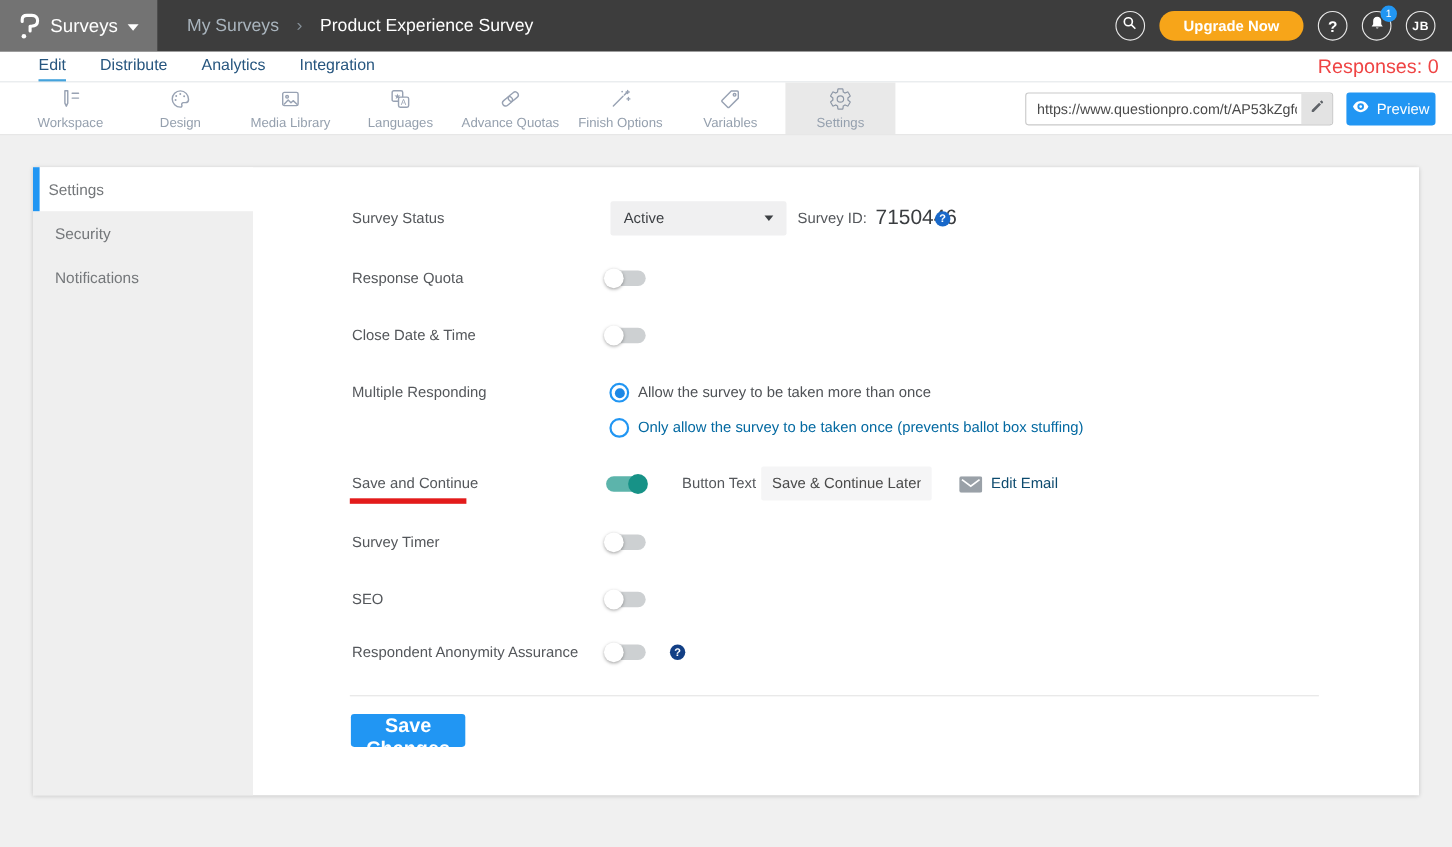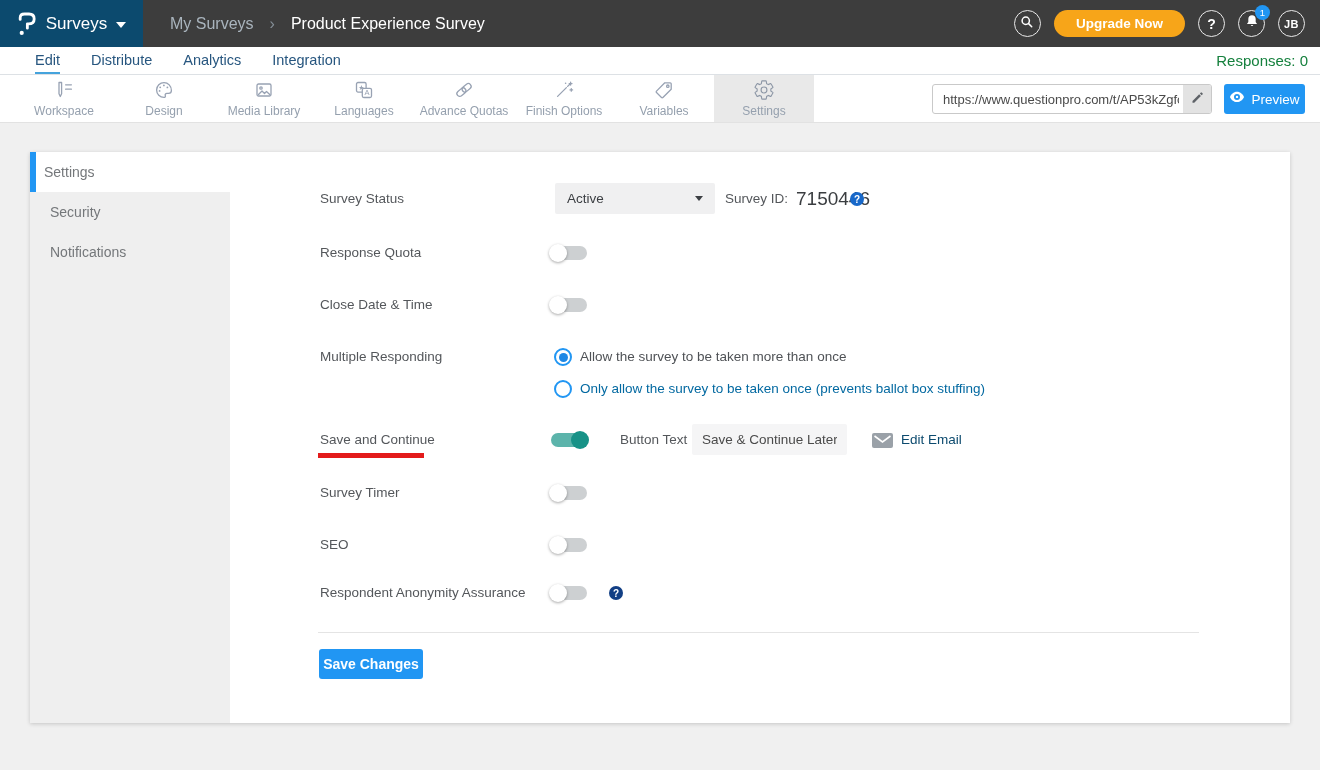--- a/index.html
+++ b/index.html
@@ -2,40 +2,40 @@
 <html><head>
 <meta charset="utf-8">
 <style>
   * { margin:0; padding:0; box-sizing:border-box; }
   html,body { width:1320px; height:770px; }
   body { font-family:"Liberation Sans", sans-serif; background:#f0f0f0; }
   .app { position:relative; width:1320px; height:770px; background:#f0f0f0; overflow:hidden; }
 
   
   .topbar { position:absolute; left:0; top:0; width:1320px; height:47px; background:#3d3d3d; display:flex; align-items:center; }
-  .logo-box { width:143px; height:47px; background:#0c4a6e; display:flex; align-items:center; justify-content:center; gap:9px; cursor:pointer; }
+  .logo-box { width:143px; height:47px; background:#737373; display:flex; align-items:center; justify-content:center; gap:9px; cursor:pointer; }
   .logo-box svg { display:block; }
   .product-name { color:#fff; font-size:17px; }
   .caret-down-w { width:0; height:0; border-left:5px solid transparent; border-right:5px solid transparent; border-top:6px solid #fff; margin-top:2px; }
   .breadcrumb { display:flex; align-items:center; gap:16px; margin-left:27px; }
   .crumb-parent { color:#a9b4bd; font-size:16px; cursor:pointer; }
   .crumb-sep { color:#848e96; font-size:16px; }
   .crumb-current { color:#fff; font-size:16px; }
   .topbar-right { margin-left:auto; display:flex; align-items:center; gap:13px; padding-right:15px; }
   .circle-btn { width:27px; height:27px; border-radius:50%; border:1.5px solid #e9e9e9; display:flex; align-items:center; justify-content:center; color:#fff; cursor:pointer; position:relative; flex:none; }
   .circle-btn .qmark { font-size:14px; font-weight:bold; color:#fff; }
   .upgrade-btn { height:27px; padding:0 22px; background:#f7a519; border:none; border-radius:14px; color:#fff; font-size:13.5px; font-weight:bold; font-family:inherit; cursor:pointer; }
   .notif-badge { position:absolute; top:-6px; right:-6px; min-width:15px; height:15px; border-radius:50%; background:#2196f3; color:#fff; font-size:9.5px; display:flex; align-items:center; justify-content:center; }
   .avatar-txt { font-size:11px; font-weight:bold; letter-spacing:.5px; }
 
   
   .tabbar { position:absolute; left:0; top:47px; width:1320px; height:28px; background:#fff; border-bottom:1px solid #dde1e5; display:flex; align-items:stretch; padding:0 12px 0 35px; }
   .tab { color:#27567f; font-size:14.5px; margin-right:31px; display:flex; align-items:center; border-bottom:2px solid transparent; cursor:pointer; }
   .tab.active { border-bottom-color:#45a3dc; }
-  .responses { margin-left:auto; color:#15803d; font-size:15px; display:flex; align-items:center; }
+  .responses { margin-left:auto; color:#ef4444; font-size:18px; display:flex; align-items:center; }
 
   
   .toolbar { position:absolute; left:0; top:75px; width:1320px; height:48px; background:#fff; border-bottom:1px solid #e2e2e2; display:flex; padding-left:14px; }
   .tool-item { width:100px; display:flex; flex-direction:column; align-items:center; justify-content:center; gap:3px; cursor:pointer; }
   .tool-item.active { background:#e9e9e9; }
   .tool-item svg { display:block; }
   .tool-label { font-size:12px; color:#95a0ae; }
   .url-box { position:absolute; top:9px; right:108px; width:280px; height:30px; background:#fff; border:1px solid #c9c9c9; border-radius:3px; }
   .url-box input { position:absolute; left:0; top:0; width:100%; height:100%; border:none; outline:none; background:transparent; padding:0 32px 0 10px; font-family:inherit; font-size:13px; color:#4a4a4a; }
   .url-edit { position:absolute; right:0; top:0; bottom:0; width:28px; background:#e3e3e3; border-radius:0 2px 2px 0; display:flex; align-items:center; justify-content:center; cursor:pointer; }
@@ -60,21 +60,21 @@
   .toggle .knob { position:absolute; left:-2px; top:-2px; width:18px; height:18px; border-radius:50%; background:#fff; box-shadow:0 1px 3px rgba(0,0,0,.35); }
   .toggle.on { background:#5cb4ab; }
   .toggle.on .knob { left:auto; right:-2px; background:#179287; box-shadow:none; }
   .radio { position:absolute; width:18px; height:18px; border:2px solid #2196f3; border-radius:50%; background:#fff; cursor:pointer; }
   .radio.selected::after { content:""; position:absolute; inset:2.5px; background:#1e88e5; border-radius:50%; }
   .red-bar { position:absolute; width:106px; height:5px; background:#e31b1b; }
   .text-field { position:absolute; height:31px; background:#f5f5f6; border:none; outline:none; border-radius:2px; padding:0 10px; font-family:inherit; font-size:13.5px; color:#4a4a4a; }
   .mail-icon { position:absolute; width:21px; height:15px; cursor:pointer; }
   .link { position:absolute; font-size:13.5px; color:#0c4a6e; line-height:16px; cursor:pointer; white-space:nowrap; }
   .divider { position:absolute; height:1px; background:#e4e4e4; }
-  .save-btn { position:absolute; width:104px; height:30px; background:#2196f3; border:none; border-radius:3px; color:#fff; font-family:inherit; font-size:14px; font-weight:bold; cursor:pointer; }
+  .save-btn { position:absolute; width:104px; height:30px; background:#2196f3; border:none; border-radius:3px; color:#fff; font-family:inherit; font-size:18px; font-weight:bold; cursor:pointer; }
 </style>
 </head>
 <body>
 
 <div class="app">
 
   <header class="topbar">
     <div class="logo-box">
       <span>
         <svg width="20" height="26" viewBox="0 0 22 28">

